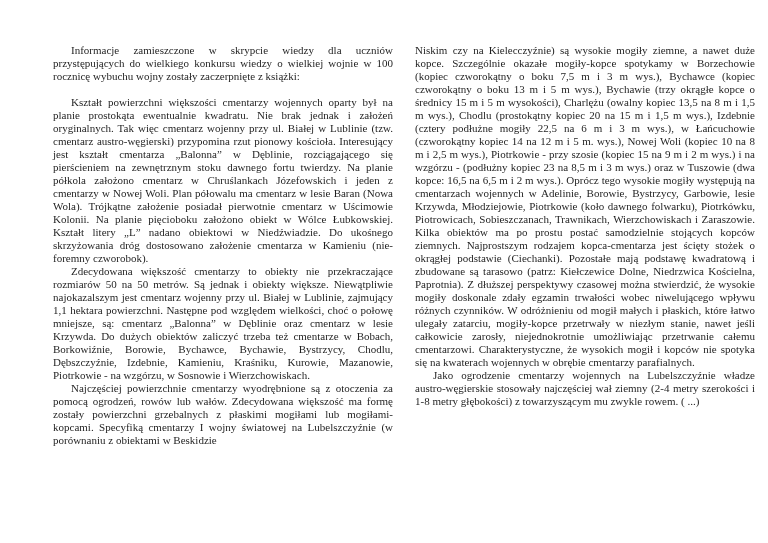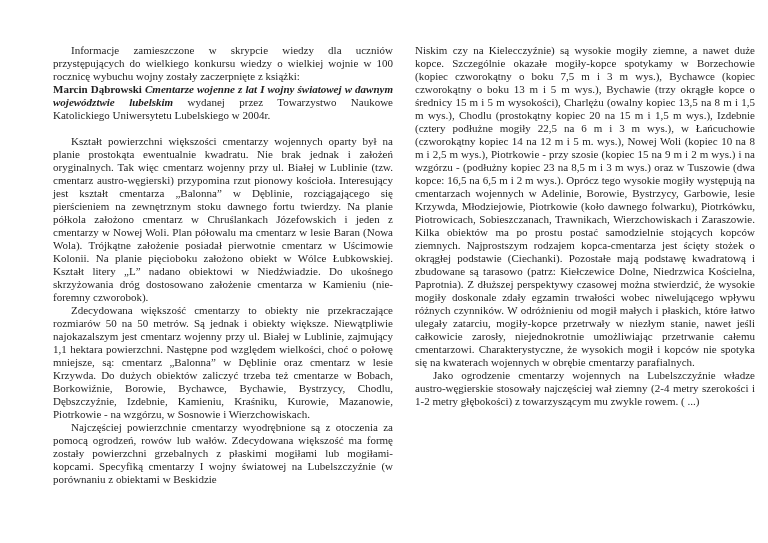--- a/index.html
+++ b/index.html
@@ -51,30 +51,29 @@
   }
 </style>
 </head>
 <body>
 
 <div class="page">
   <div class="columns">
 
     <div class="col">
       <p class="para indent">Informacje zamieszczone w skrypcie wiedzy dla uczniów przystępujących do wielkiego konkursu wiedzy o wielkiej wojnie w 100 rocznicę wybuchu wojny zostały zaczerpnięte z książki:</p>
-      <p class="para"><span class="book-author">Marcin Dąbrowski </span><span class="book-title">Cmentarze wojenne z lat I wojny światowej w dawnym województwie lubelskim</span><span> wydanej przez Towarzystwo Naukowe Katolickiego Uniwersytetu Lubelskiego w 2004r.</span></p>
       <div class="para-gap"></div>
       <div>
           <p class="para indent">Kształt powierzchni większości cmentarzy wojennych oparty był na planie prostokąta ewentualnie kwadratu. Nie brak jednak i założeń oryginalnych. Tak więc cmentarz wojenny przy ul. Białej w Lublinie (tzw. cmentarz austro-węgierski) przypomina rzut pionowy kościoła. Interesujący jest kształt cmentarza „Balonna” w Dęblinie, rozciągającego się pierścieniem na zewnętrznym stoku dawnego fortu twierdzy. Na planie półkola założono cmentarz w Chruślankach Józefowskich i jeden z cmentarzy w Nowej Woli. Plan półowalu ma cmentarz w lesie Baran (Nowa Wola). Trójkątne założenie posiadał pierwotnie cmentarz w Uścimowie Kolonii. Na planie pięcioboku założono obiekt w Wólce Łubkowskiej. Kształt litery „L” nadano obiektowi w Niedźwiadzie. Do ukośnego skrzyżowania dróg dostosowano założenie cmentarza w Kamieniu (nie-foremny czworobok).</p>
           <p class="para indent">Zdecydowana większość cmentarzy to obiekty nie przekraczające rozmiarów 50 na 50 metrów. Są jednak i obiekty większe. Niewątpliwie najokazalszym jest cmentarz wojenny przy ul. Białej w Lublinie, zajmujący 1,1 hektara powierzchni. Następne pod względem wielkości, choć o połowę mniejsze, są: cmentarz „Balonna” w Dęblinie oraz cmentarz w lesie Krzywda. Do dużych obiektów zaliczyć trzeba też cmentarze w Bobach, Borkowiźnie, Borowie, Bychawce, Bychawie, Bystrzycy, Chodlu, Dębszczyźnie, Izdebnie, Kamieniu, Kraśniku, Kurowie, Mazanowie, Piotrkowie - na wzgórzu, w Sosnowie i Wierzchowiskach.</p>
           <p class="para indent">Najczęściej powierzchnie cmentarzy wyodrębnione są z otoczenia za pomocą ogrodzeń, rowów lub wałów. Zdecydowana większość ma formę zostały powierzchni grzebalnych z płaskimi mogiłami lub mogiłami-kopcami. Specyfiką cmentarzy I wojny światowej na Lubelszczyźnie (w porównaniu z obiektami w Beskidzie</p>
         </div>
     </div>
 
     <div class="col">
       <div>
           <p class="para">Niskim czy na Kielecczyźnie) są wysokie mogiły ziemne, a nawet duże kopce. Szczególnie okazałe mogiły-kopce spotykamy w Borzechowie (kopiec czworokątny o boku 7,5 m i 3 m wys.), Bychawce (kopiec czworokątny o boku 13 m i 5 m wys.), Bychawie (trzy okrągłe kopce o średnicy 15 m i 5 m wysokości), Charlężu (owalny kopiec 13,5 na 8 m i 1,5 m wys.), Chodlu (prostokątny kopiec 20 na 15 m i 1,5 m wys.), Izdebnie (cztery podłużne mogiły 22,5 na 6 m i 3 m wys.), w Łańcuchowie (czworokątny kopiec 14 na 12 m i 5 m. wys.), Nowej Woli (kopiec 10 na 8 m i 2,5 m wys.), Piotrkowie - przy szosie (kopiec 15 na 9 m i 2 m wys.) i na wzgórzu - (podłużny kopiec 23 na 8,5 m i 3 m wys.) oraz w Tuszowie (dwa kopce: 16,5 na 6,5 m i 2 m wys.). Oprócz tego wysokie mogiły występują na cmentarzach wojennych w Adelinie, Borowie, Bystrzycy, Garbowie, lesie Krzywda, Młodziejowie, Piotrkowie (koło dawnego folwarku), Piotrkówku, Piotrowicach, Sobieszczanach, Trawnikach, Wierzchowiskach i Zaraszowie. Kilka obiektów ma po prostu postać samodzielnie stojących kopców ziemnych. Najprostszym rodzajem kopca-cmentarza jest ścięty stożek o okrągłej podstawie (Ciechanki). Pozostałe mają podstawę kwadratową i zbudowane są tarasowo (patrz: Kiełczewice Dolne, Niedrzwica Kościelna, Paprotnia). Z dłuższej perspektywy czasowej można stwierdzić, że wysokie mogiły doskonale zdały egzamin trwałości wobec niwelującego wpływu różnych czynników. W odróżnieniu od mogił małych i płaskich, które łatwo ulegały zatarciu, mogiły-kopce przetrwały w niezłym stanie, nawet jeśli całkowicie zarosły, niejednokrotnie umożliwiając przetrwanie całemu cmentarzowi. Charakterystyczne, że wysokich mogił i kopców nie spotyka się na kwaterach wojennych w obrębie cmentarzy parafialnych.</p>
-          <p class="para indent">Jako ogrodzenie cmentarzy wojennych na Lubelszczyźnie władze austro-węgierskie stosowały najczęściej wał ziemny (2-4 metry szerokości i 1-2 metry głębokości) z towarzyszącym mu zwykle rowem. ( ...)</p>
+          <p class="para indent">Jako ogrodzenie cmentarzy wojennych na Lubelszczyźnie władze austro-węgierskie stosowały najczęściej wał ziemny (2-4 metry szerokości i 1-8 metry głębokości) z towarzyszącym mu zwykle rowem. ( ...)</p>
         </div>
     </div>
 
   </div>
 </div>
 
 </body></html>

